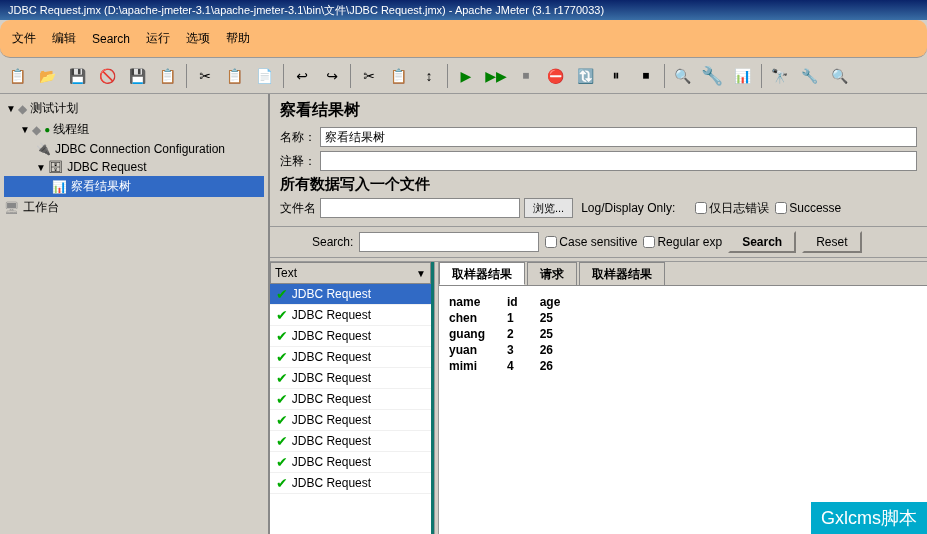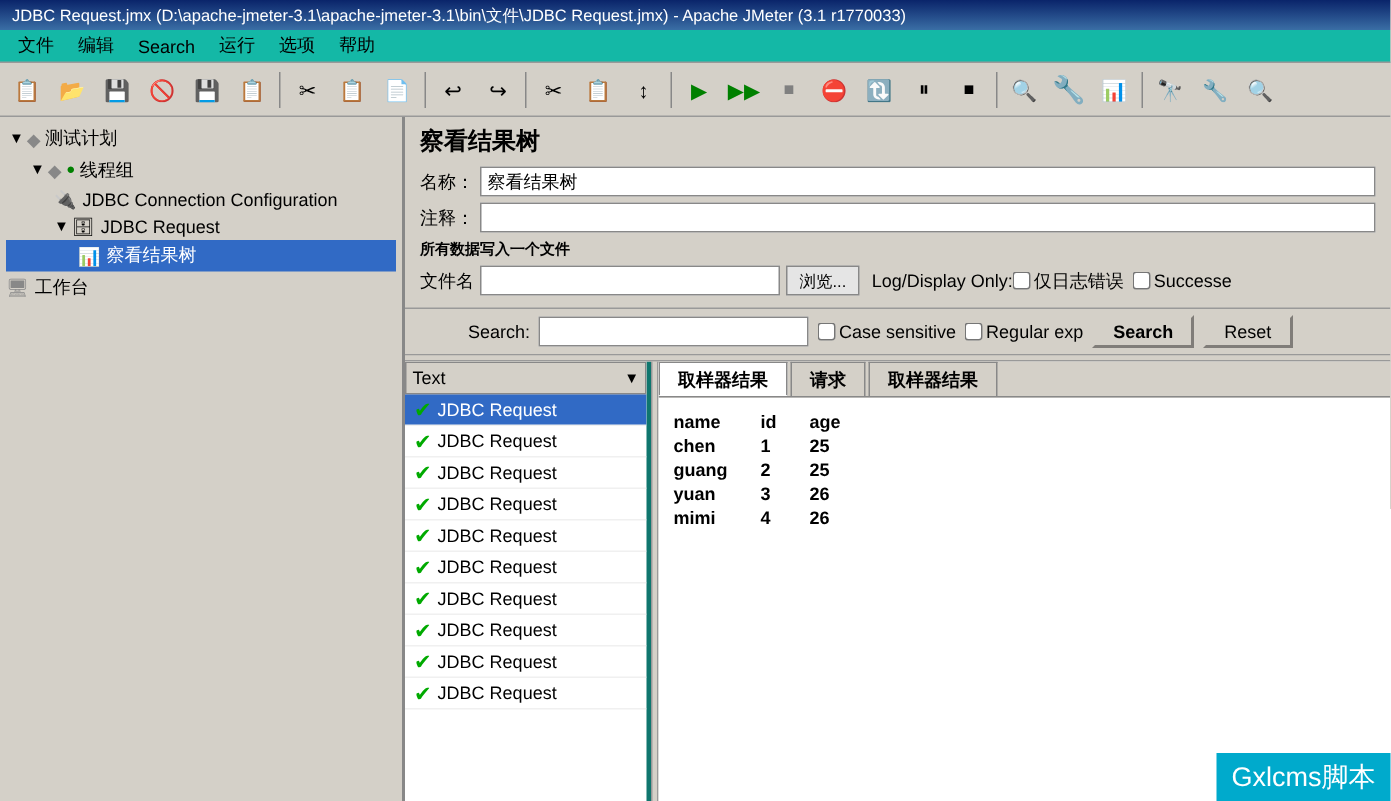--- a/index.html
+++ b/index.html
@@ -10,26 +10,27 @@
       background: linear-gradient(to bottom, #0a246a, #3a6ea5);
       color: white;
       padding: 3px 8px;
       font-size: 11px;
       height: 20px;
       display: flex;
     }
 
     
     .menu-bar {
-      background: #14b8a6;
+      background: #fdba74;
       display: flex;
       align-items: center;
       padding: 2px 4px;
       border-bottom: 1px solid #999;
-      height: 22px;
+      height: 38px;
+      border-radius: 10px;
     }
     .menu-item {
       padding: 2px 8px;
       cursor: pointer;
       font-size: 12px;
     }
 
     
     .toolbar {
       background: #d4d0c8;
@@ -110,21 +111,21 @@
     }
     .form-input {
       flex: 1;
       height: 20px;
       border: 1px solid #888;
       background: white;
       padding: 0 4px;
       font-size: 12px;
     }
     .section-title {
-      font-size: 10px;
+      font-size: 15px;
       font-weight: bold;
       margin-bottom: 4px;
       color: #000;
     }
     .file-row {
       display: flex;
       align-items: center;
       margin-bottom: 4px;
     }
     .file-label { width: 40px; font-size: 12px; }
@@ -398,21 +399,21 @@
         <input class="form-input" type="text" value="" style="">
       </div>
 
       <div class="section-title">所有数据写入一个文件</div>
 
       <div class="file-row">
         <span class="file-label">文件名</span>
         <input class="file-input" type="text" value="" style="">
         <button class="browse-btn">浏览...</button>
         <span style="font-size:12px; margin-left:8px;">Log/Display Only:</span>
-        <label class="checkbox-label" style="margin-left:0;justify-content:center;">
+        <label class="checkbox-label" style="margin-left:20px;justify-content:center;">
           <input type="checkbox" style="">
           <span>仅日志错误</span>
         </label>
         <label class="checkbox-label" style="margin-left:6px;">
           <input type="checkbox" style="">
           <span>Successe</span>
         </label>
       </div>
     </div>
 

